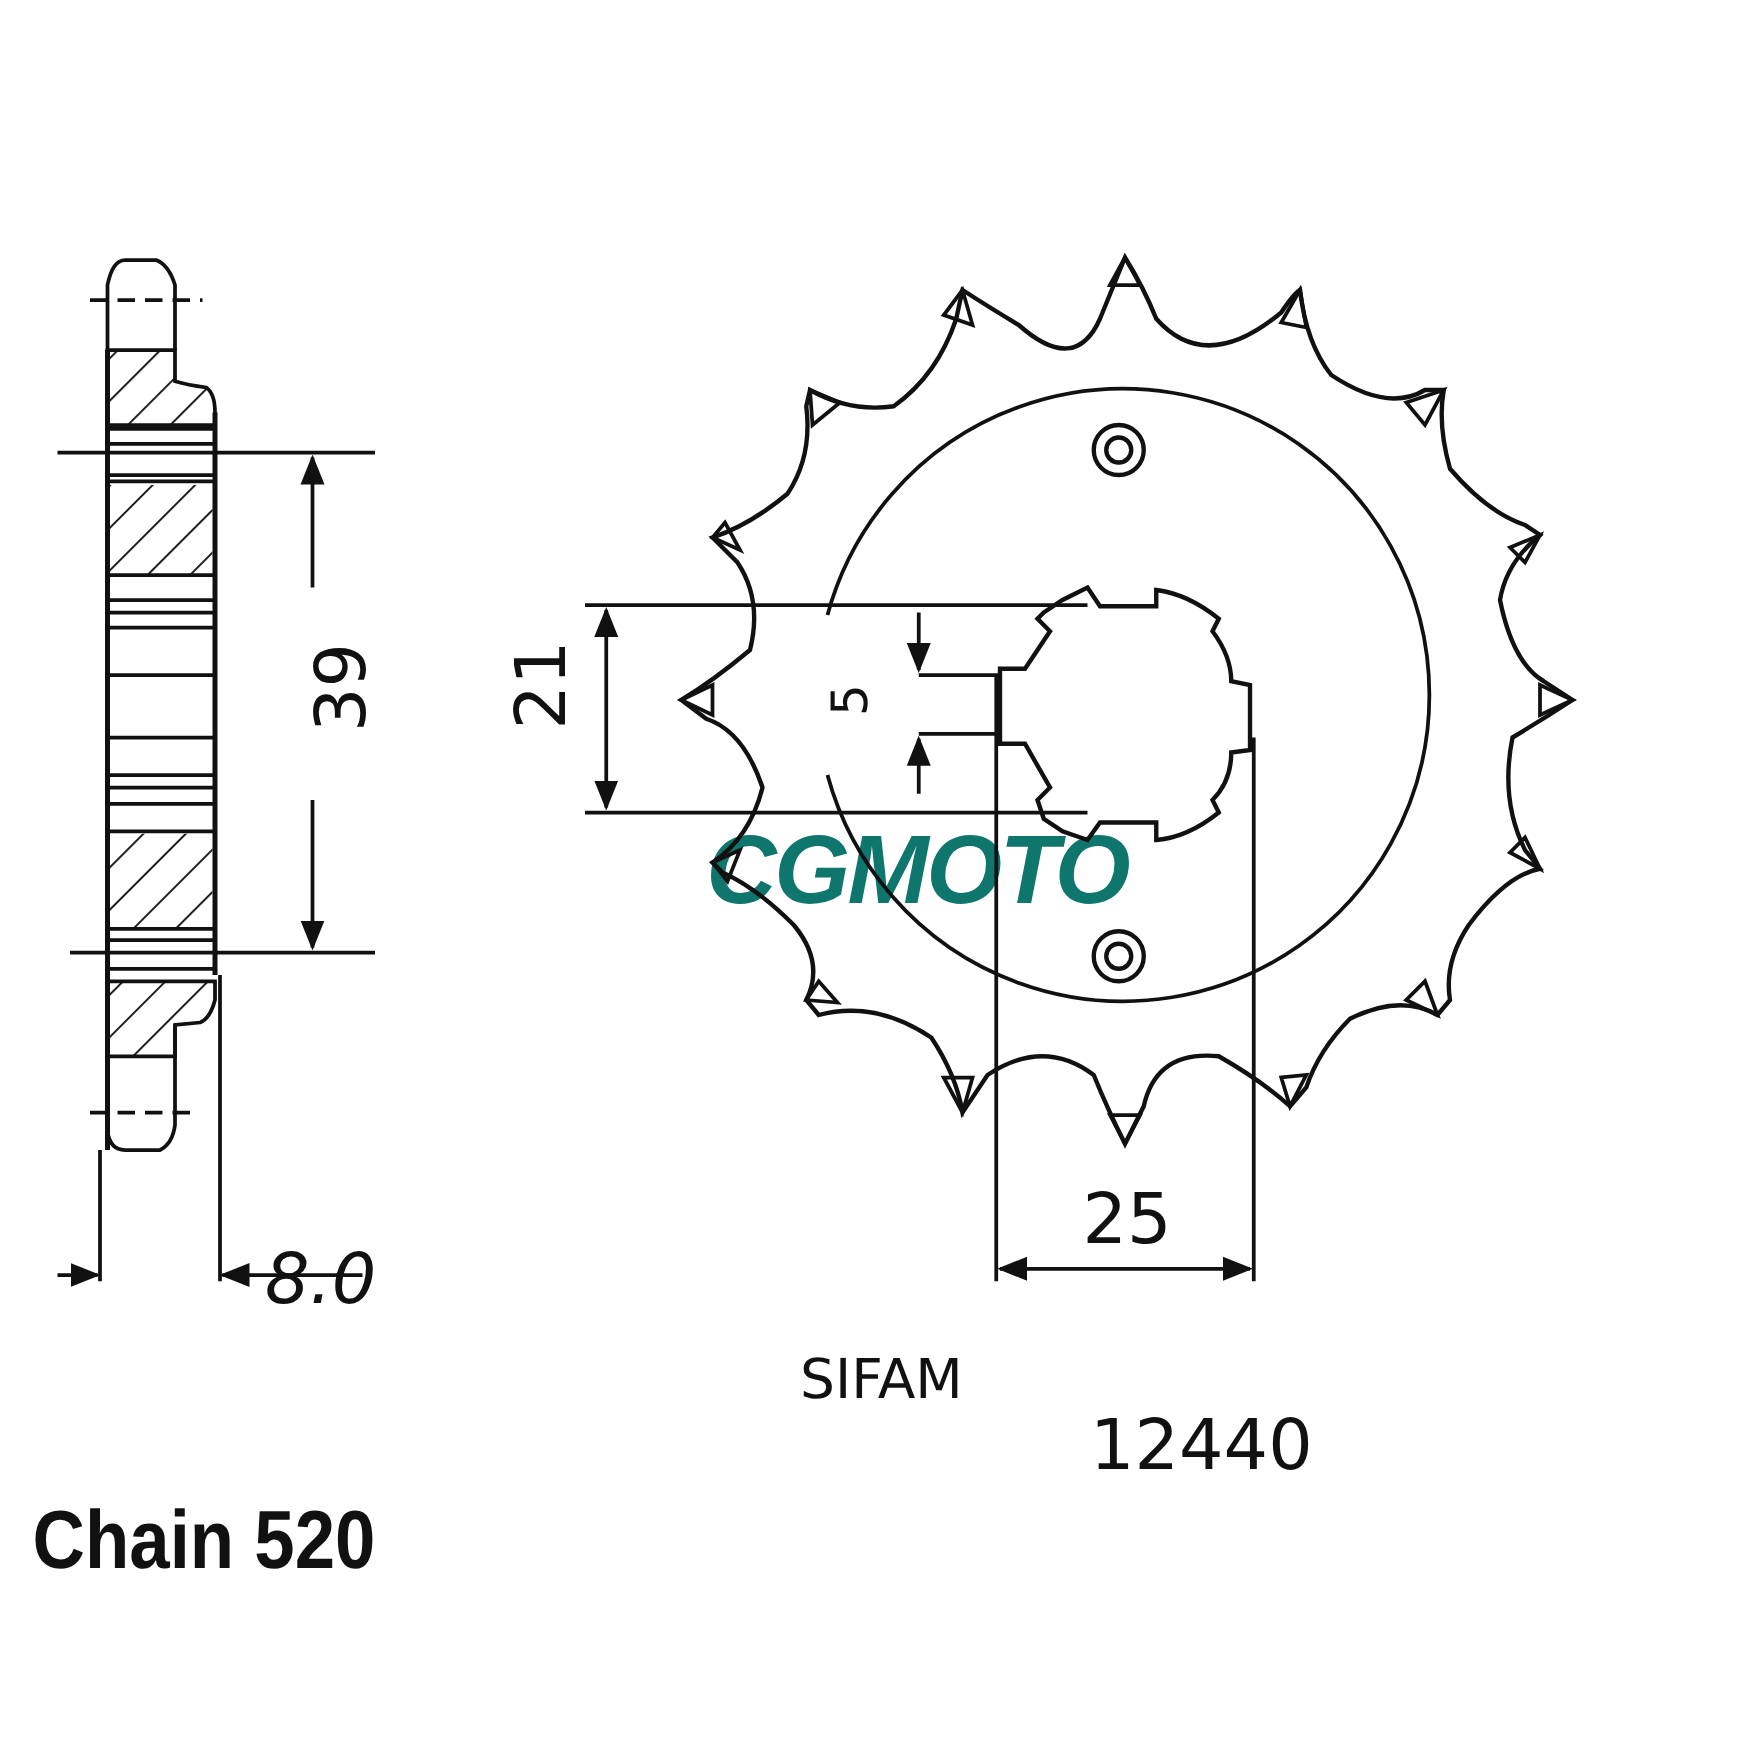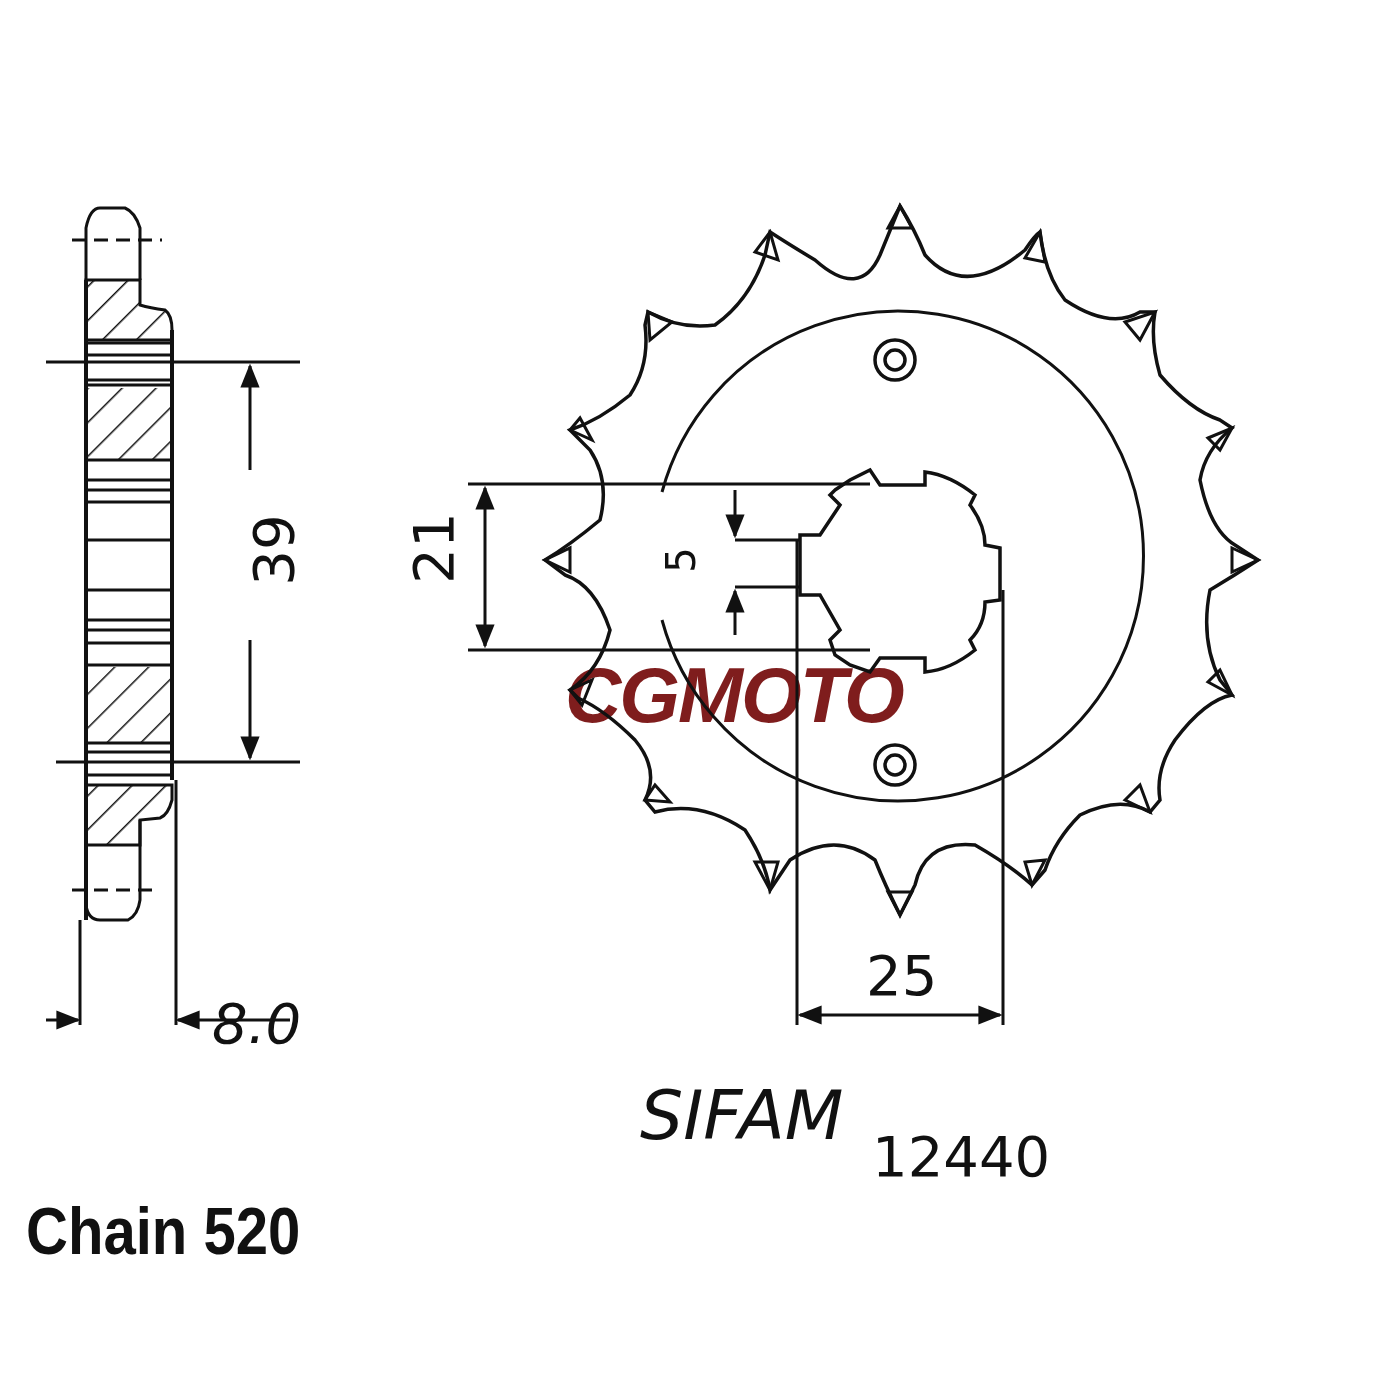--- a/index.html
+++ b/index.html
@@ -1,24 +1,24 @@
 <!DOCTYPE html>
 <html><head>
 <meta charset="utf-8">
 <style>
   html, body { margin:0; padding:0; background:#ffffff; }
   body { width:1400px; height:1400px; position:relative; overflow:hidden; font-family:"Liberation Sans", sans-serif; }
   svg.drawing { position:absolute; left:0; top:0; width:1400px; height:1400px; }
   .lbl { position:absolute; color:#111; white-space:nowrap; line-height:1; }
   .dim { font-family:"DejaVu Sans", sans-serif; font-size:56px; font-weight:normal; }
   .dim-rot { transform-origin:center center; transform:rotate(-90deg); }
-  #brand-label { left:640px; top:1082px; font-family:"DejaVu Sans", sans-serif; font-size:68px; letter-spacing:0px;font-style:italic; }
+  #brand-label { left:640px; top:1082px; font-family:"DejaVu Sans", sans-serif; font-size:44px; letter-spacing:0px; }
   #part-no { left:872px; top:1082px; font-family:"DejaVu Sans", sans-serif; font-size:56px;margin-top:47px; }
   #chain-label { left:26px; top:1198px; font-size:66px; font-weight:bold; transform:scaleX(0.88); transform-origin:left top; }
-  #watermark { position:absolute; left:565px; top:650px; font-size:78px; font-weight:bold; font-style:italic; color:#7f1d1d; letter-spacing:-2px; }
+  #watermark { position:absolute; left:565px; top:650px; font-size:78px; font-weight:bold; font-style:italic; color:#0f766e; letter-spacing:-2px; }
 </style>
 </head>
 <body>
 
 <div id="watermark">CGMOTO</div>
 
 <svg class="drawing" viewBox="0 0 1400 1400" xmlns="http://www.w3.org/2000/svg">
   <defs>
     <pattern id="hatch" patternUnits="userSpaceOnUse" width="24" height="24" patternTransform="rotate(45)">
       <line x1="0" y1="0" x2="0" y2="24" stroke="#111" stroke-width="3"></line>

